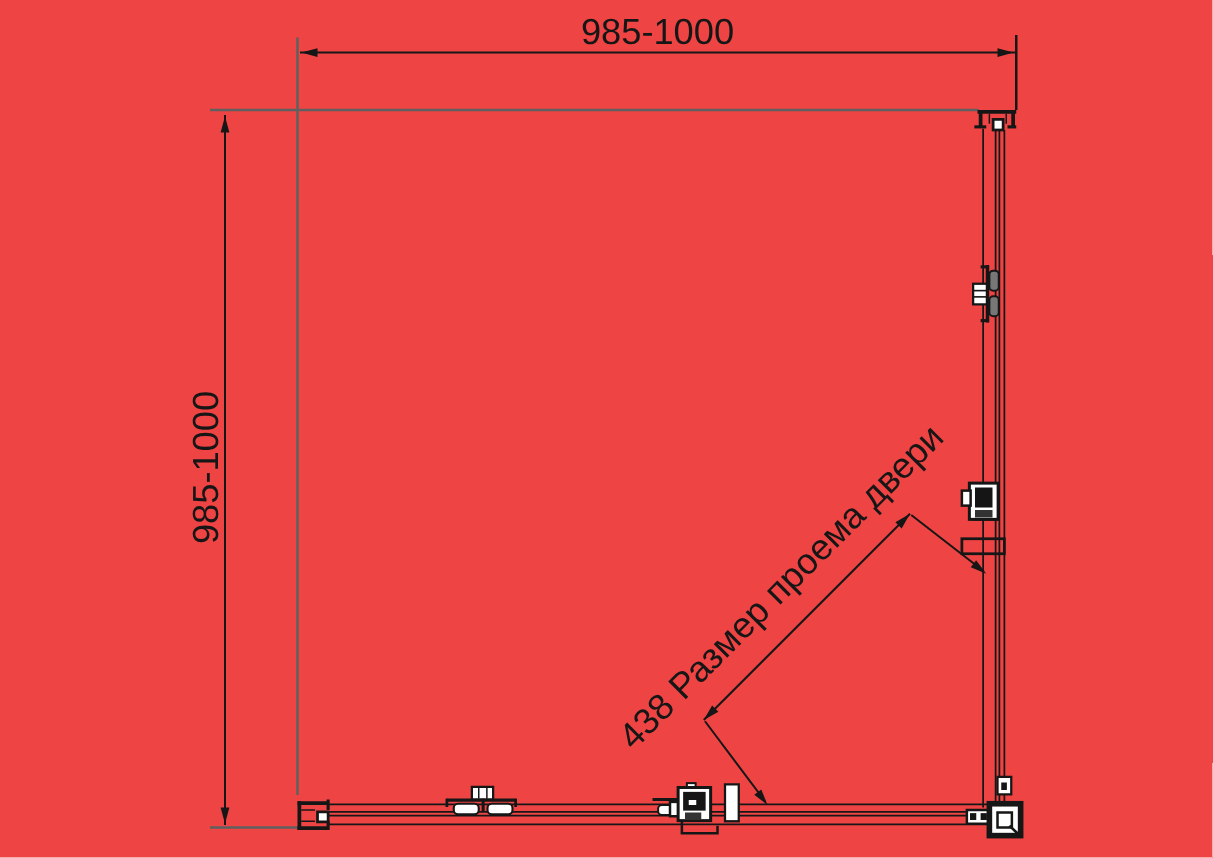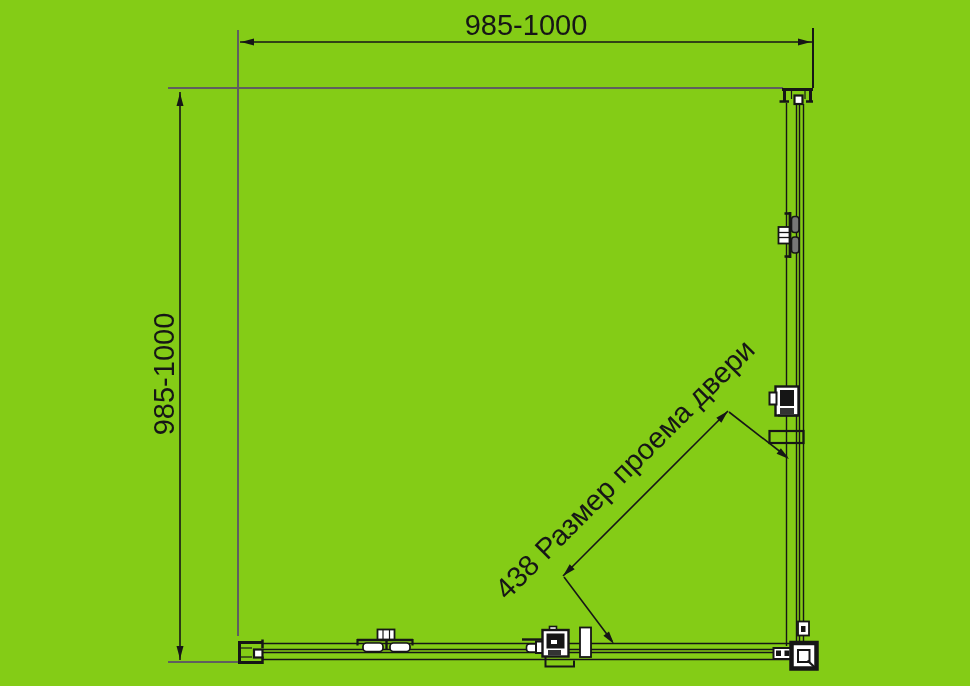--- a/index.html
+++ b/index.html
@@ -1,16 +1,16 @@
 <!DOCTYPE html>
 <html><head>
 <meta charset="utf-8">
 <style>
   html,body{margin:0;padding:0;background:#fff;}
-  .page{position:relative;width:970px;height:686px;background:#84cc16;overflow:hidden;}
+  .page{position:relative;width:970px;height:686px;background:#ef4444;overflow:hidden;}
   svg{display:block;}
   .dim-text{font-family:"Liberation Sans",sans-serif;font-size:29px;fill:#161616;}
   .blk{stroke:#161616;fill:none;}
   .wall{stroke:#5f5f5f;stroke-width:2;fill:none;}
 </style>
 </head>
 <body>
 
 <div class="page">
 <svg width="970" height="686" viewBox="0 0 970 686">

